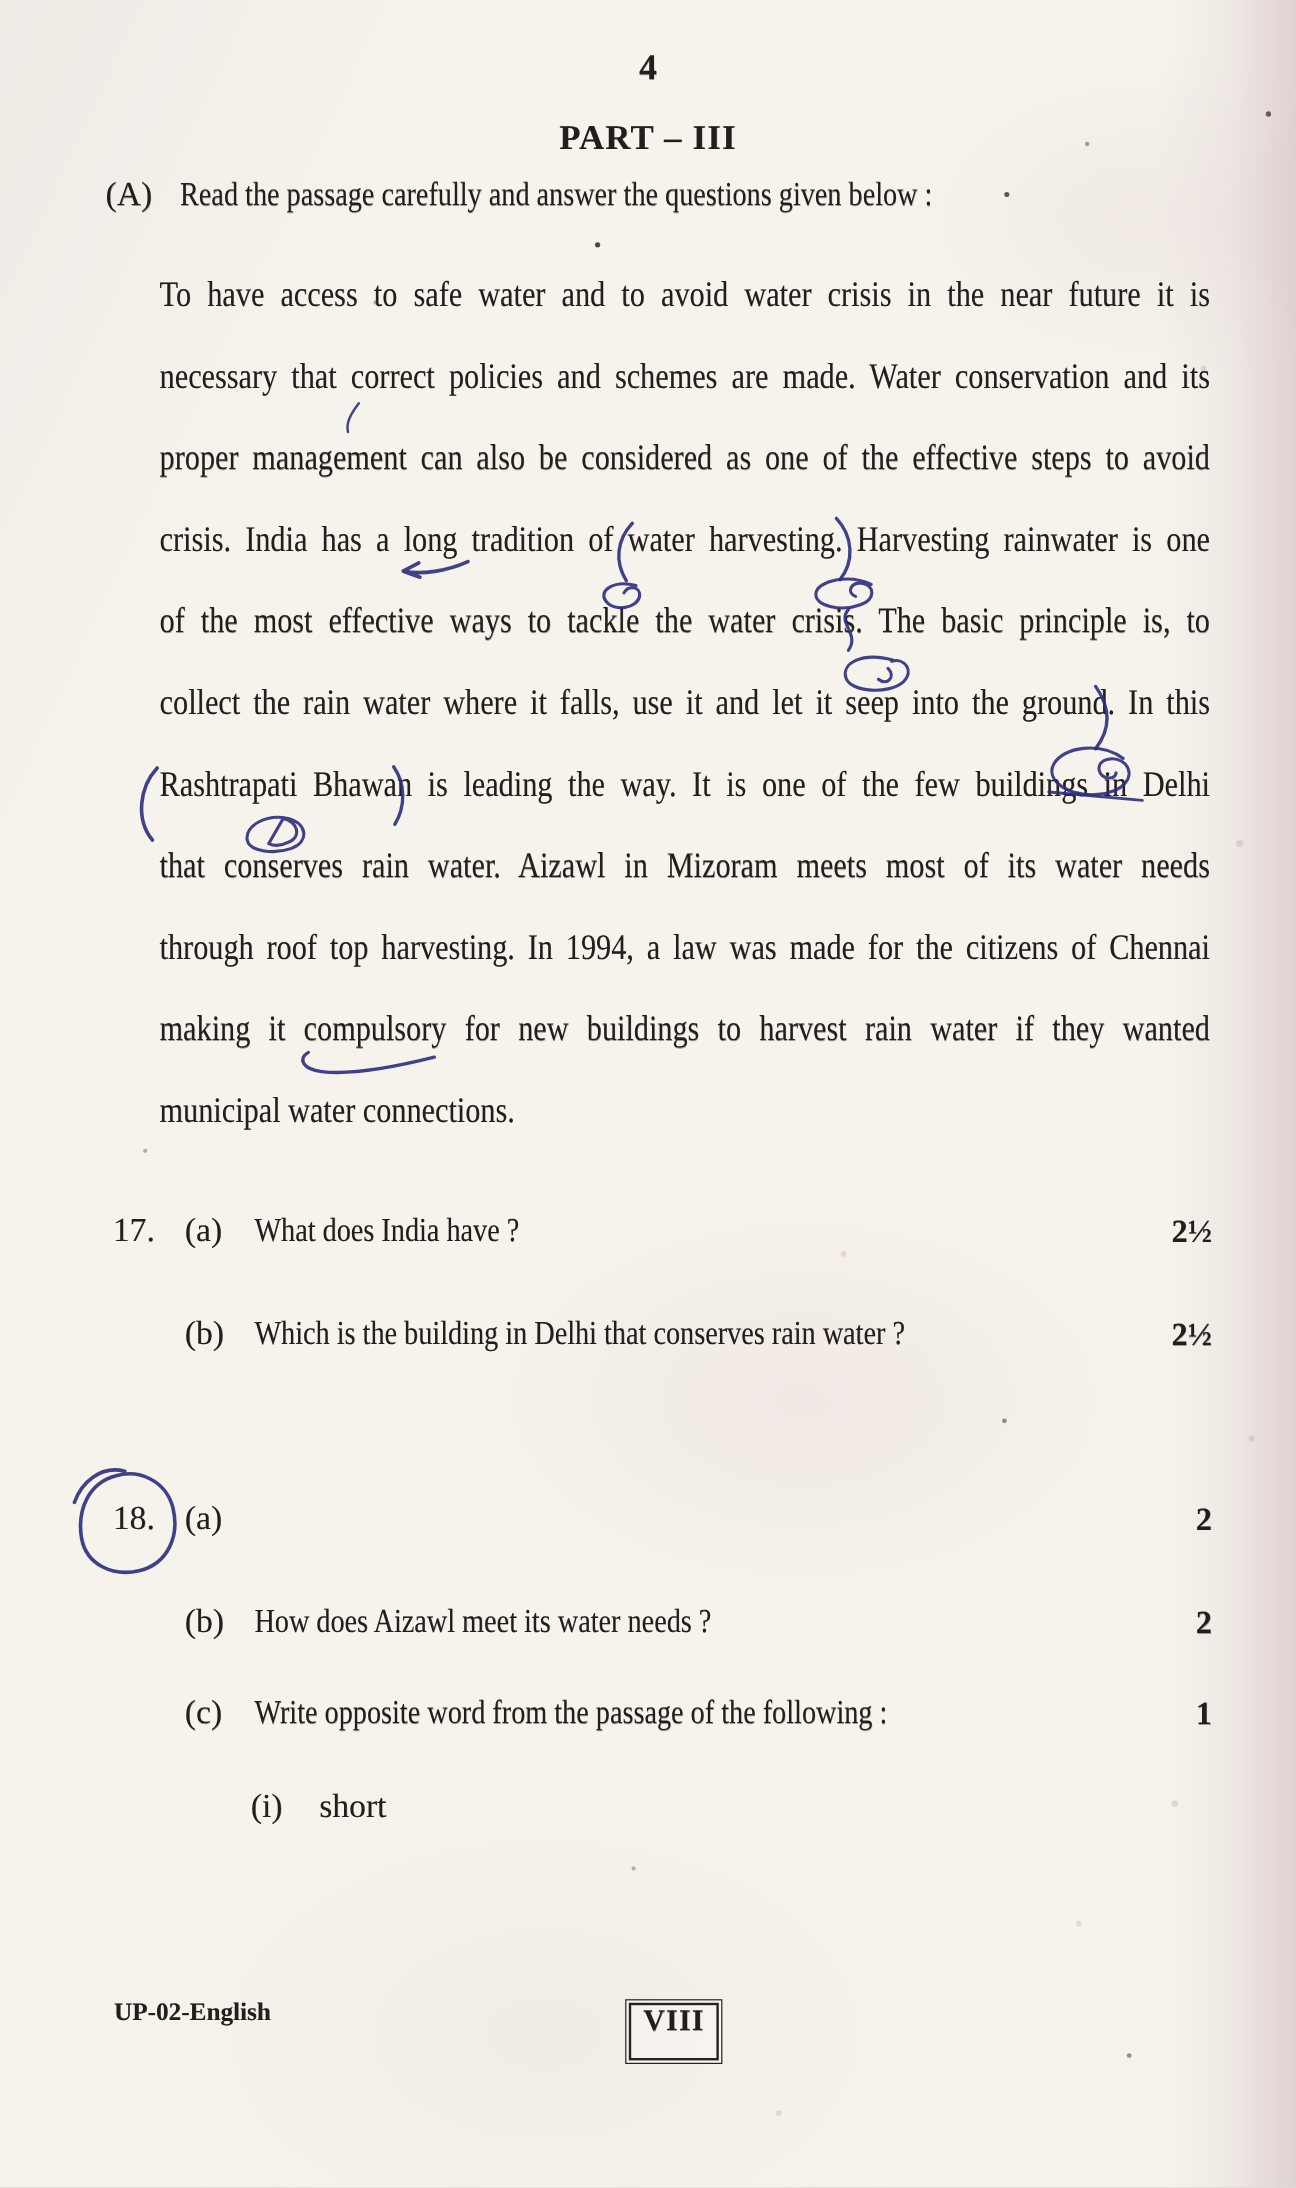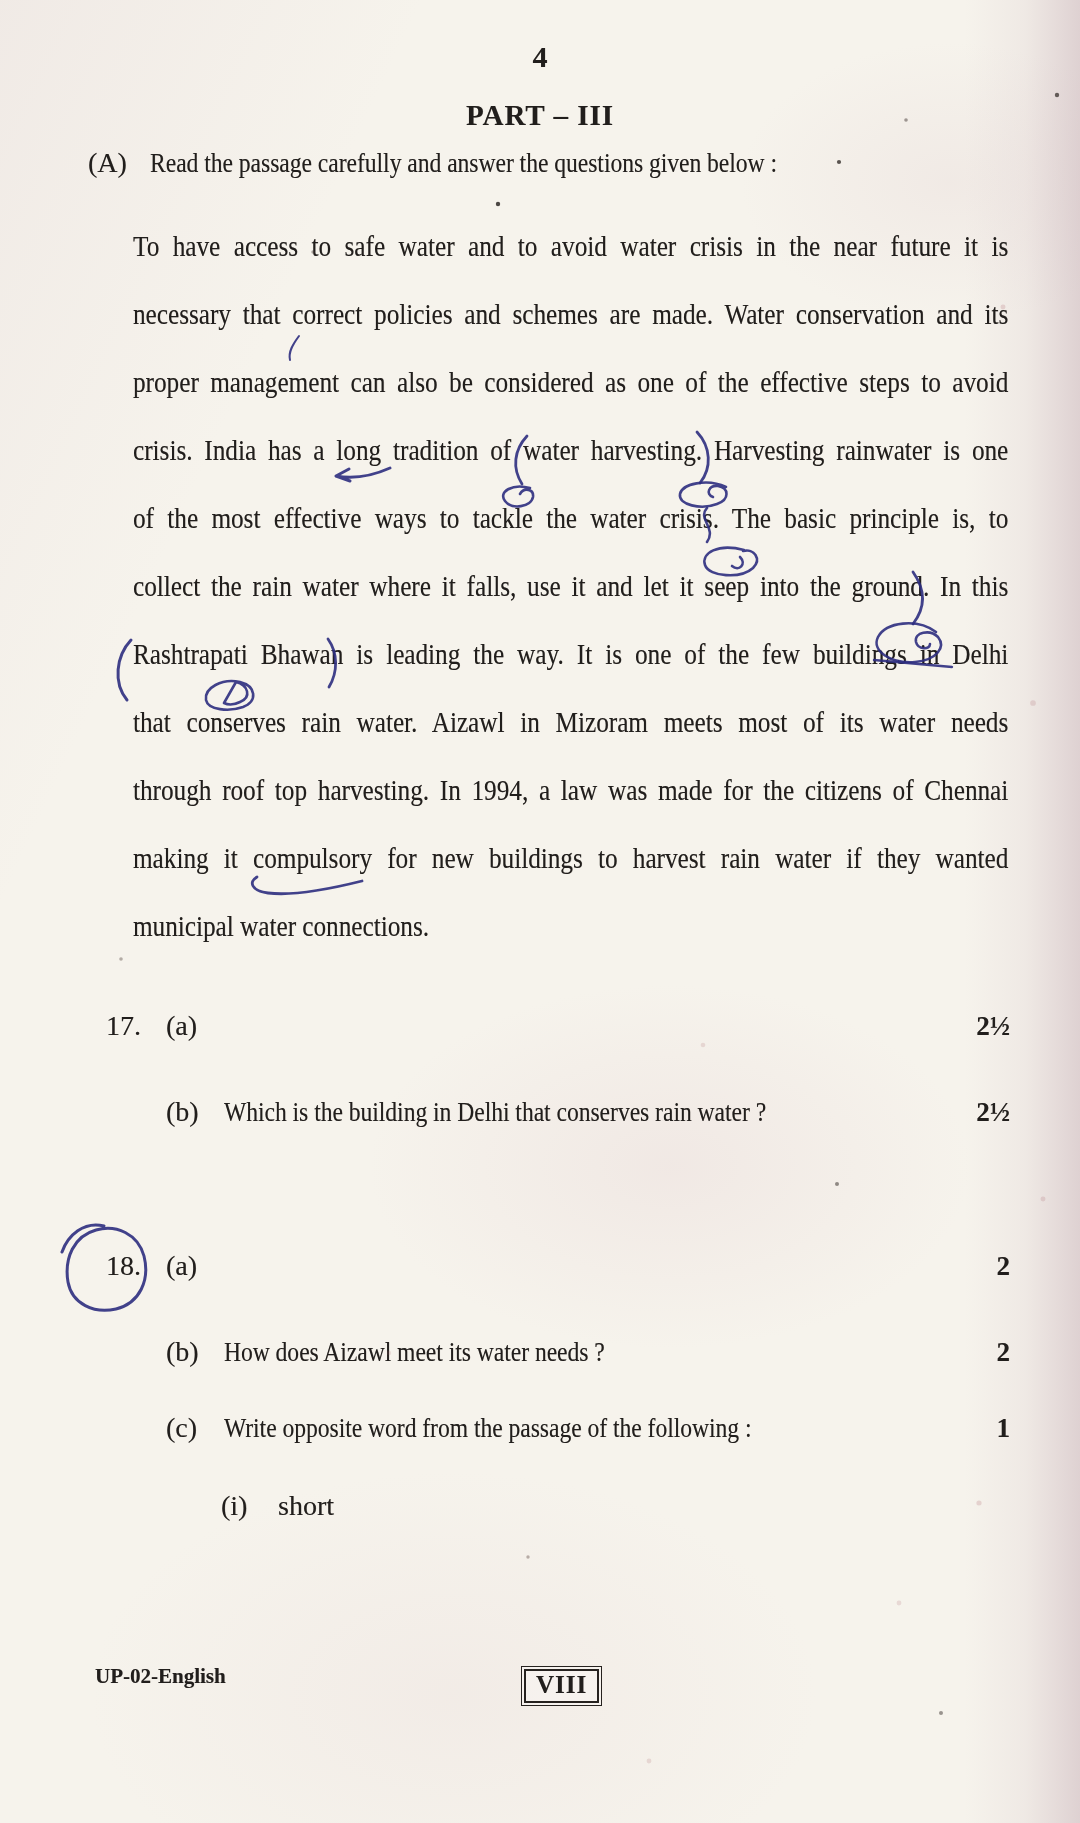--- a/index.html
+++ b/index.html
@@ -25,31 +25,31 @@
   .instr-text  { position:absolute; left:150px; }
 
   .passage { position:absolute; left:133px; top:228px; width:880px; font-size:30px; }
   .pline {
     position:relative; height:68px; line-height:36px; width:1042px;
     transform:scaleX(0.84); transform-origin:0 0;
     text-align:justify; text-align-last:justify; white-space:normal;
   }
   .pline.last { text-align-last:left; }
 
-  .q-row { position:absolute; left:16px; right:0; height:40px; font-size:28px; line-height:36px; }
+  .q-row { position:absolute; left:4px; right:0; height:40px; font-size:28px; line-height:36px; }
   .q-num   { position:absolute; left:90px;  font-size:28px; }
   .q-label { position:absolute; left:150px; }
   .q-text  { position:absolute; left:208px; }
   .q-marks { position:absolute; right:70px; font-weight:bold; font-size:27px; }
   .sub-label { position:absolute; left:205px; }
   .sub-text  { position:absolute; left:262px; }
 
   .footer-code { position:absolute; left:95px; top:1664px; font-size:21px; font-weight:bold; }
   .roman-box { position:absolute; left:521px; top:1666px; border:1.5px solid #26221f; padding:2px; background:rgba(255,255,255,0.25); }
-  .roman-box-inner { border:2.5px solid #26221f; padding:0px 10px 2px 10px; font-size:25px; font-weight:bold; letter-spacing:1px;text-align:right; }
+  .roman-box-inner { border:2.5px solid #26221f; padding:0px 10px 16px 10px; font-size:25px; font-weight:bold; letter-spacing:1px;text-align:right; }
 
   .pen-overlay { position:absolute; left:0; top:0; width:1080px; height:1823px; pointer-events:none; }
   .pen-overlay path { fill:none; stroke:#2e2e80; stroke-linecap:round; stroke-linejoin:round; opacity:0.9; }
 
   .speckles { position:absolute; left:0; top:0; width:2px; height:2px; border-radius:50%; background:transparent;
     box-shadow:
       497px 203px 0 1.2px rgba(45,40,38,0.85),
       838px 161px 0 1.1px rgba(50,44,40,0.8),
       1056px 94px 0 1.2px rgba(55,48,44,0.75),
       905px 119px 0 0.8px rgba(70,60,55,0.5),
@@ -90,20 +90,21 @@
     <div class="pline">Rashtrapati Bhawan is leading the way.  It is one of the few buildings in Delhi</div>
     <div class="pline">that conserves rain water. Aizawl in Mizoram meets most of its water needs</div>
     <div class="pline">through roof top harvesting. In 1994, a law was made for the citizens of Chennai</div>
     <div class="pline">making it compulsory for new buildings to harvest rain water if they wanted</div>
     <div class="pline last">municipal water connections.</div>
   </div>
 
   <div class="q-row" style="top:1008px">
     <span class="q-num">17.</span>
     <span class="q-label">(a)</span>
+    <span class="q-text"><span class="condensed">What does India have ?</span></span>
     <span class="q-marks">2½</span>
   </div>
   <div class="q-row" style="top:1094px">
     <span class="q-label">(b)</span>
     <span class="q-text"><span class="condensed">Which is the building in Delhi that conserves rain water ?</span></span>
     <span class="q-marks">2½</span>
   </div>
 
   <div class="q-row" style="top:1248px">
     <span class="q-num">18.</span>

